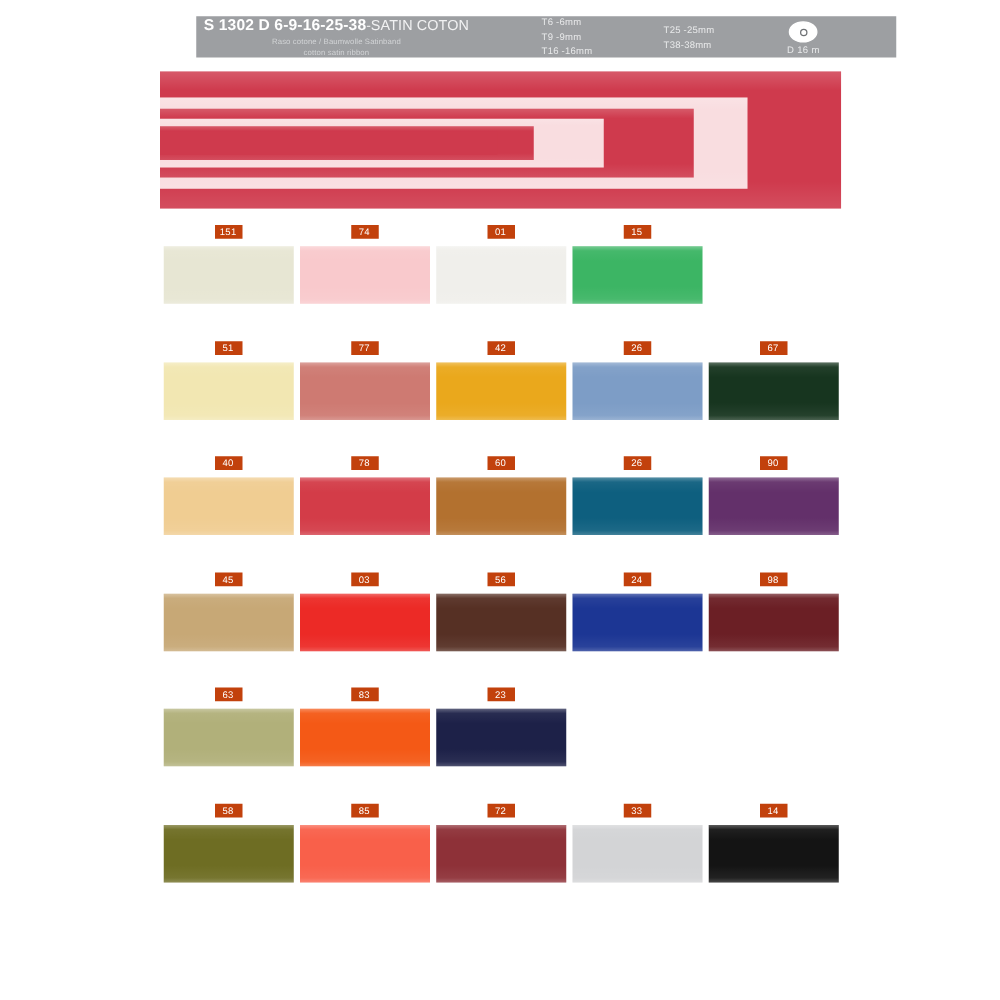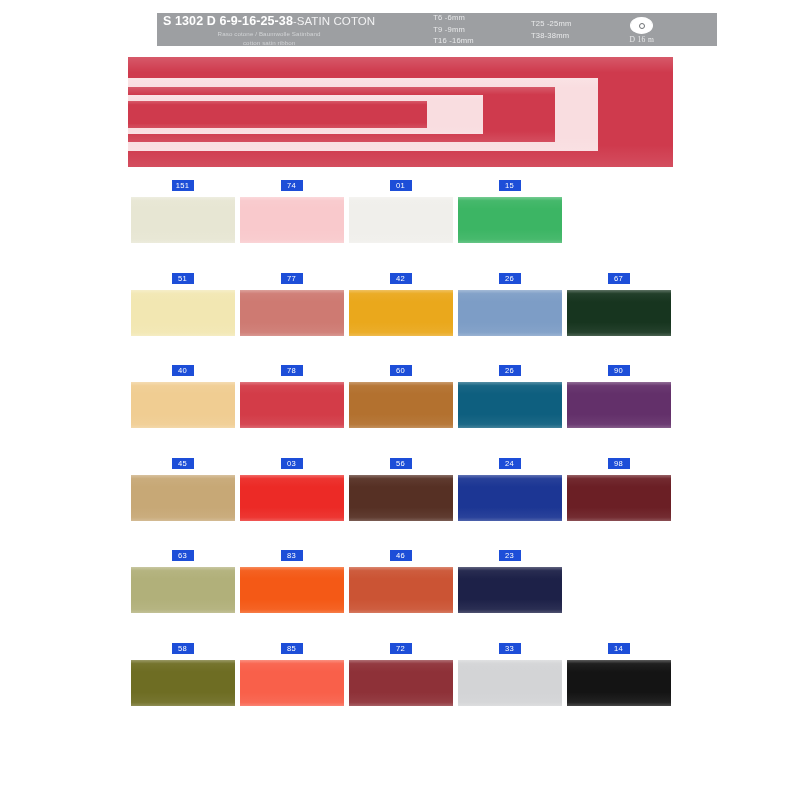--- a/index.html
+++ b/index.html
@@ -115,21 +115,20 @@
     height: 6px;
     border-radius: 50%;
     border: 1.1px solid #6e7174;
     box-sizing: border-box;
   }
   .spool-label {
     font-size: 7.6px;
     color: #e9eaeb;
     white-space: nowrap;
     letter-spacing: 0.3px;
-    font-family: Liberation Serif, serif;
   }
 
   
   .hdr-comp {
     flex: 1 1 auto;
     align-items: center;
     justify-content: center;
     padding: 0 4px;
   }
   .comp-top {
@@ -180,21 +179,21 @@
   }
   .swatch-cell {
     width: 109px;
     display: flex;
     flex-direction: column;
     align-items: center;
   }
   .swatch-badge {
     min-width: 22px;
     height: 11px;
-    background: #1d4ed8;
+    background: #c2410c;
     color: #ffffff;
     font-size: 7.6px;
     line-height: 11px;
     text-align: center;
     padding: 0 3px;
     letter-spacing: 0.3px;
     box-sizing: border-box;
     margin-bottom: 6px;
   }
   .swatch-chip {
@@ -398,26 +397,20 @@
           <div class="sheen"></div>
         </div>
       </div>
       <div class="swatch-cell">
         <div class="swatch-badge">83</div>
         <div class="swatch-chip" style="background: rgb(244, 89, 22);">
           <div class="sheen"></div>
         </div>
       </div>
       <div class="swatch-cell">
-        <div class="swatch-badge">46</div>
-        <div class="swatch-chip" style="background: rgb(203, 84, 52);">
-          <div class="sheen"></div>
-        </div>
-      </div>
-      <div class="swatch-cell">
         <div class="swatch-badge">23</div>
         <div class="swatch-chip" style="background: rgb(29, 33, 72);">
           <div class="sheen"></div>
         </div>
       </div>
     </div>
     <div class="swatch-row">
       <div class="swatch-cell">
         <div class="swatch-badge">58</div>
         <div class="swatch-chip" style="background: rgb(110, 109, 35);">

